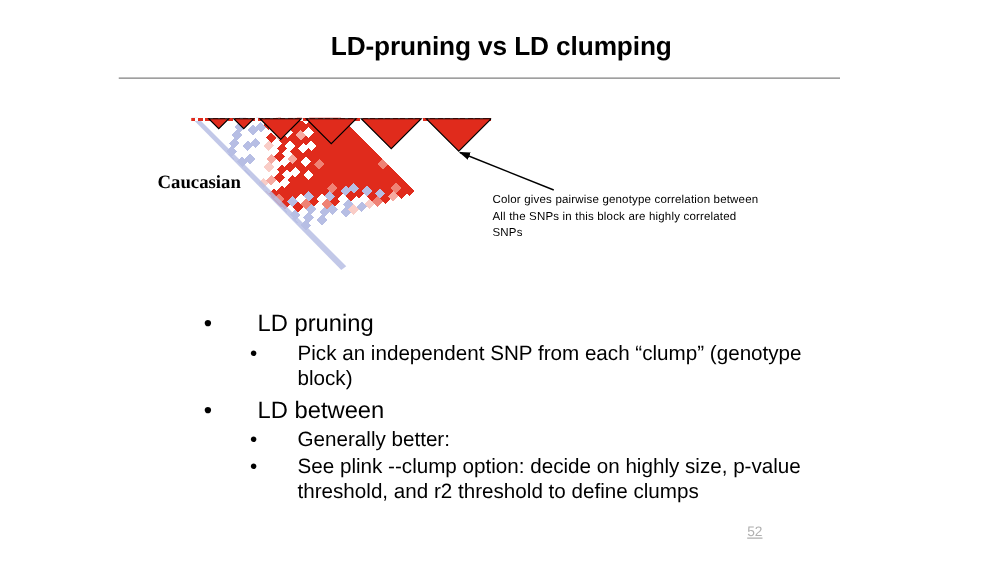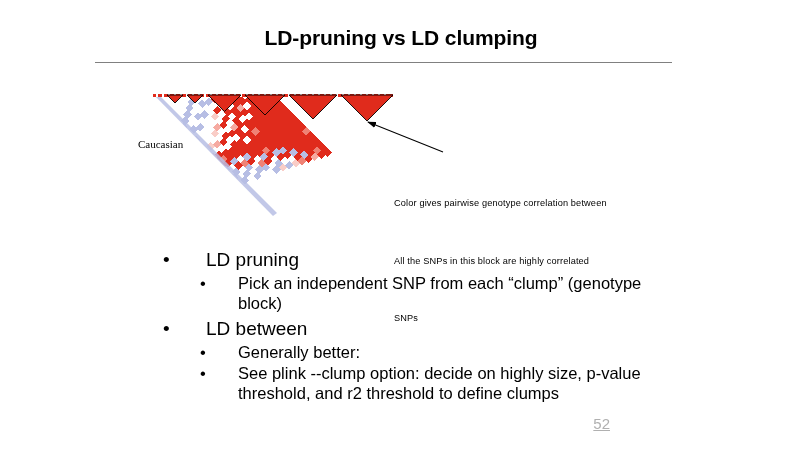--- a/index.html
+++ b/index.html
@@ -53,25 +53,25 @@
     position: absolute;
     left: 33px;
     top: 4px;
     width: 240px;
     height: 122px;
   }
   #ld-plot-wrap svg { display: block; }
 
   #caucasian-label {
     position: absolute;
-    left: 18px;
+    left: 6px;
     top: 48px;
     font-family: "Liberation Serif", serif;
-    font-weight: normal;
-    font-size: 11px;
+    font-weight: bold;
+    font-size: 15px;
     color: #000000;
     white-space: nowrap;
   }
 
   
   #arrow-layer {
     position: absolute;
     left: 355px;
     top: 112px;
     width: 95px;
@@ -81,21 +81,21 @@
   #annotation {
     position: absolute;
     left: 394px;
     top: 153px;
     width: 270px;
     font-size: 9.2px;
     line-height: 13.5px;
     color: #000000;
     letter-spacing: 0.15px;
   }
-  #annotation .ann-line { white-space: nowrap; margin-top: 44px; }
+  #annotation .ann-line { white-space: nowrap; }
 
   
   #bullets {
     position: absolute;
     left: 160px;
     top: 244px;
     width: 500px;
   }
   .b1, .b2 {
     position: relative;
@@ -121,21 +121,21 @@
   }
   .b1 > .dot { left: 3px;  font-size: 19px; }
   .b2 > .dot { left: 40px; font-size: 16.5px; }
   .btxt { display: block; margin-left: 20px; }
 
   
   #slide-number {
     position: absolute;
     right: 62px;
     bottom: 18px;
-    font-size: 15px;
+    font-size: 11px;
     color: #b0b0b0;
     text-decoration: underline;
   }
 </style>
 </head>
 <body>
 
 <div id="slide">
 
   <div id="slide-title">LD-pruning vs LD clumping</div>

